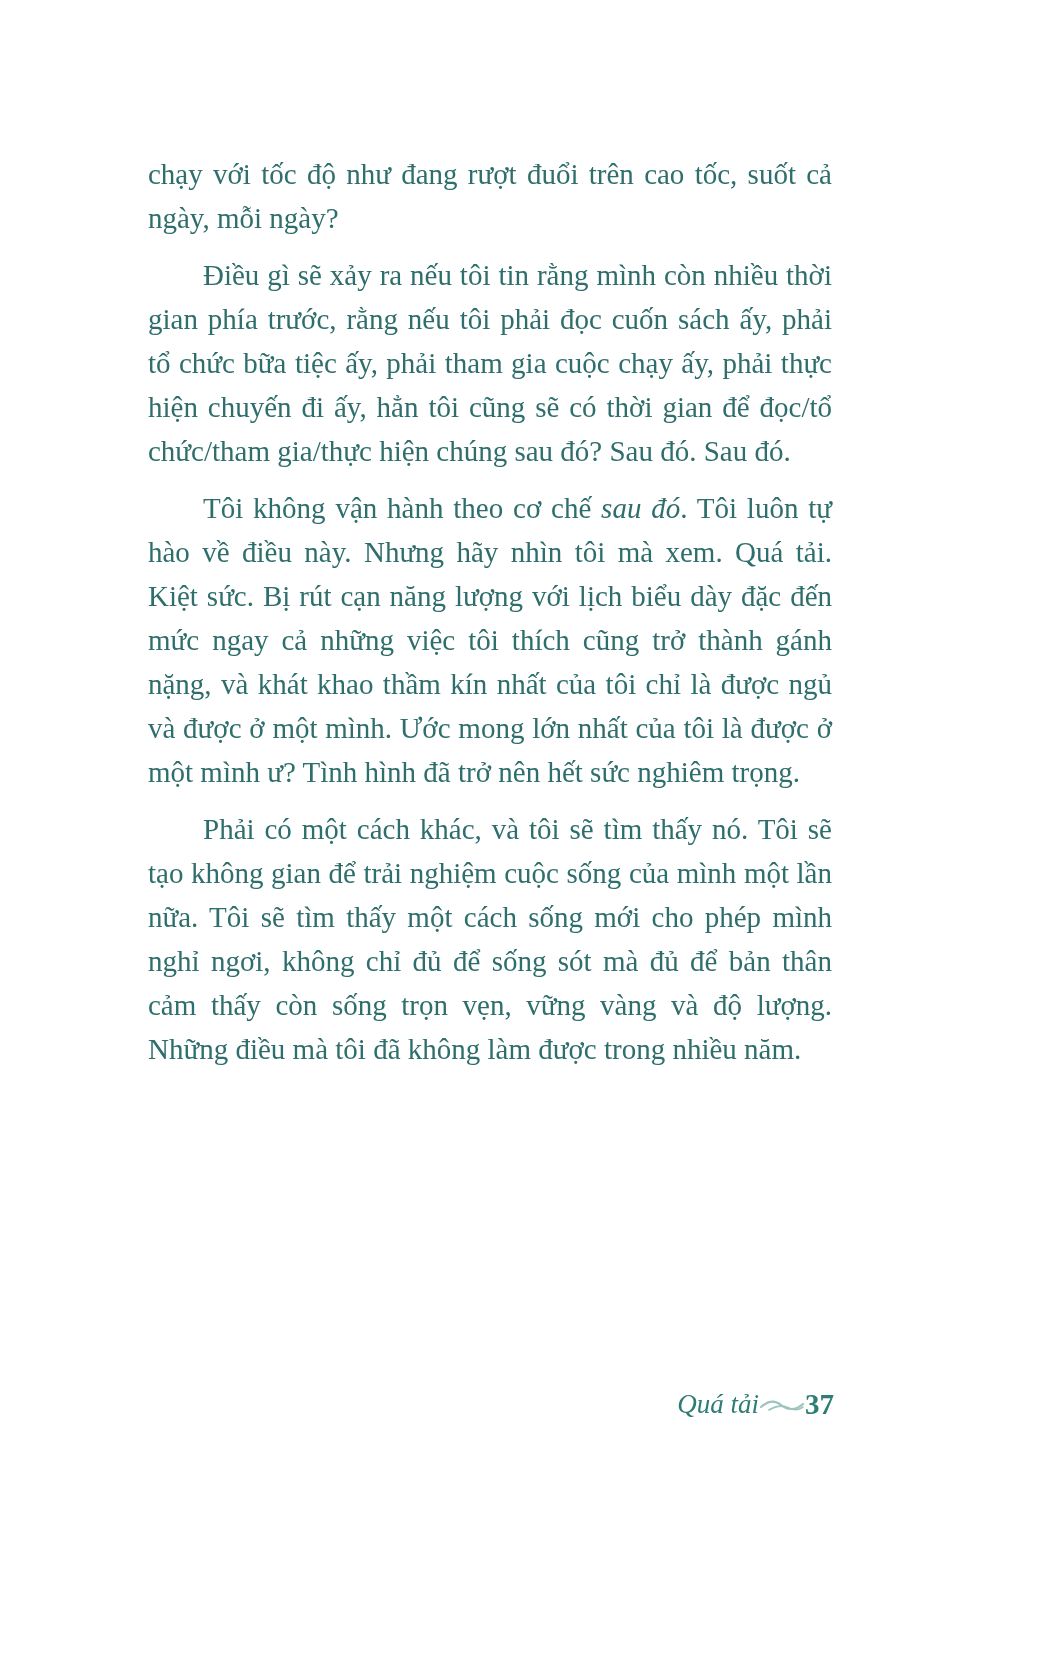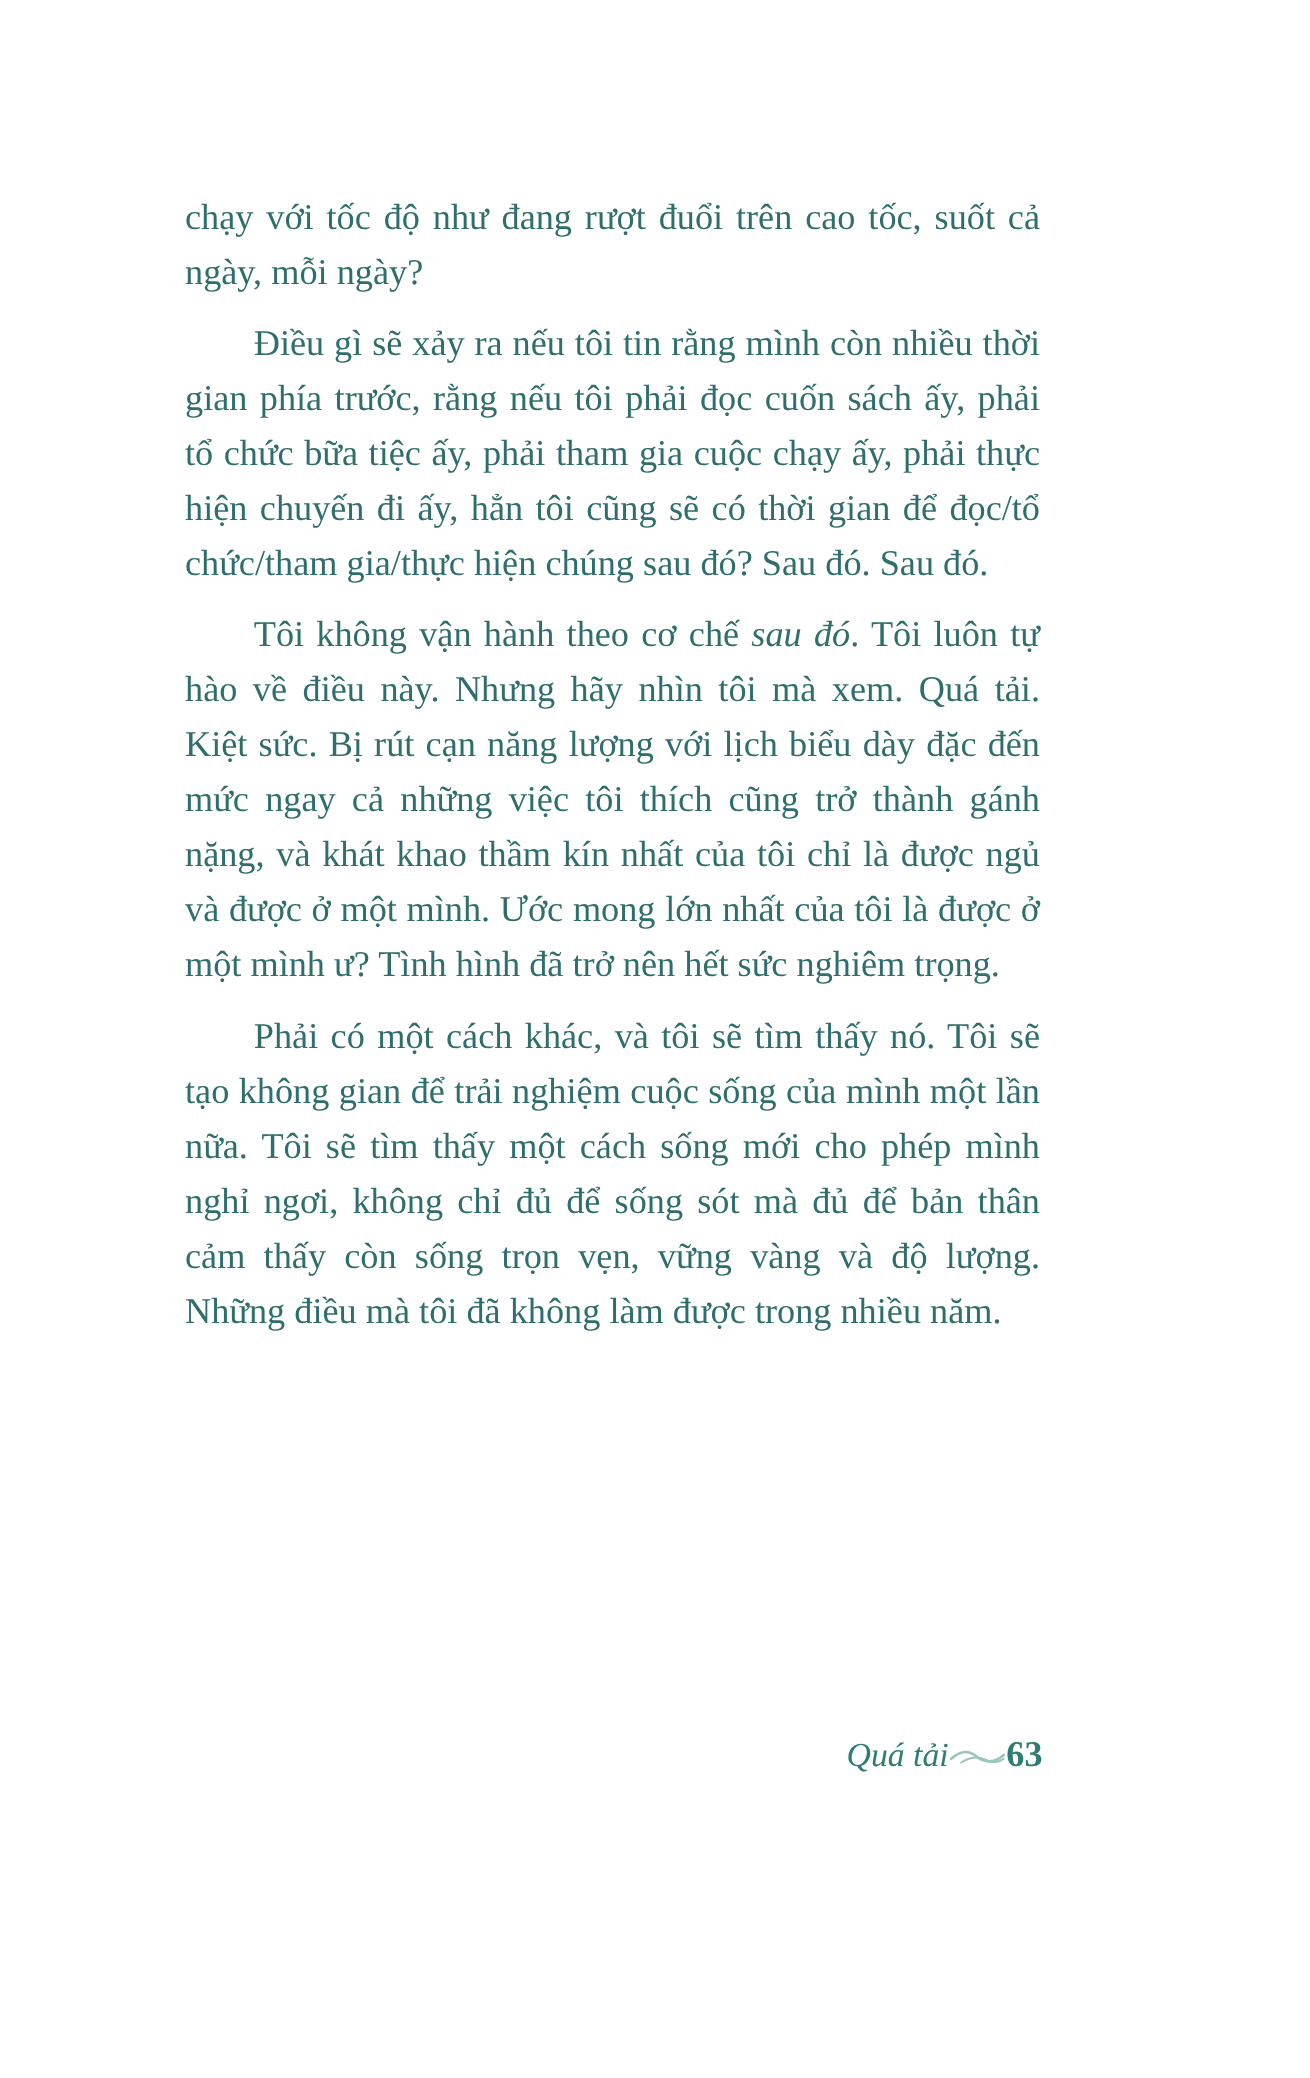--- a/index.html
+++ b/index.html
@@ -79,16 +79,16 @@
 
 
   </div>
 
   <div class="footer">
     <span class="running-title">Quá tải</span>
     <svg class="ornament" width="46" height="18" viewBox="0 0 46 18">
       <path d="M2 11 C 10 4, 16 4, 22 9 S 36 15, 44 8" fill="none" stroke="var(--ornament-color, #9cc3bd)" stroke-width="2.2" stroke-linecap="round"></path>
       <path d="M10 14 C 18 9, 24 9, 30 12 S 40 14, 44 11" fill="none" stroke="var(--ornament-color, #9cc3bd)" stroke-width="1.6" stroke-linecap="round"></path>
     </svg>
-    <span class="page-number">63</span>
+    <span class="page-number">37</span>
   </div>
 
 </div>
 
 </body></html>

